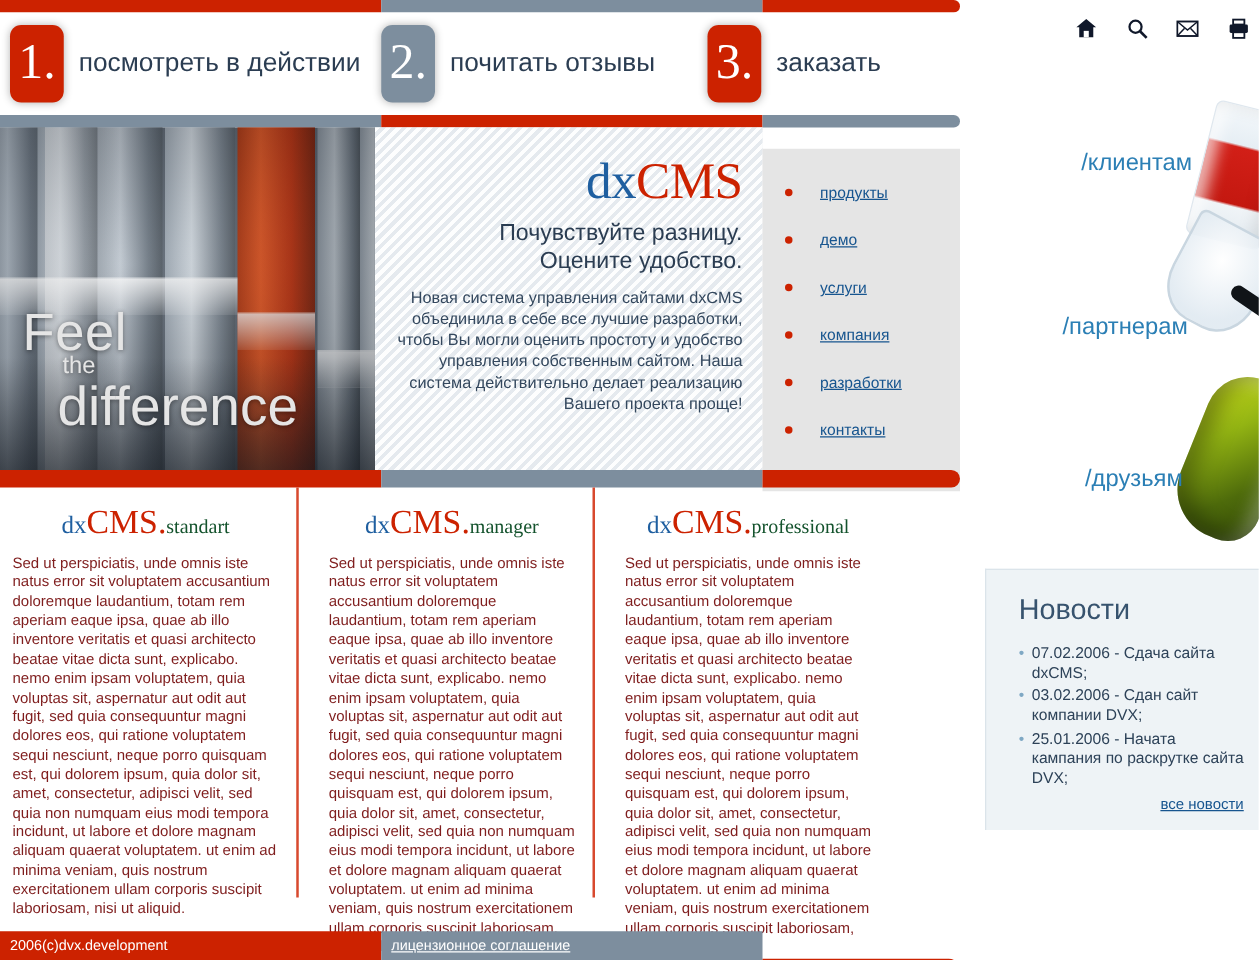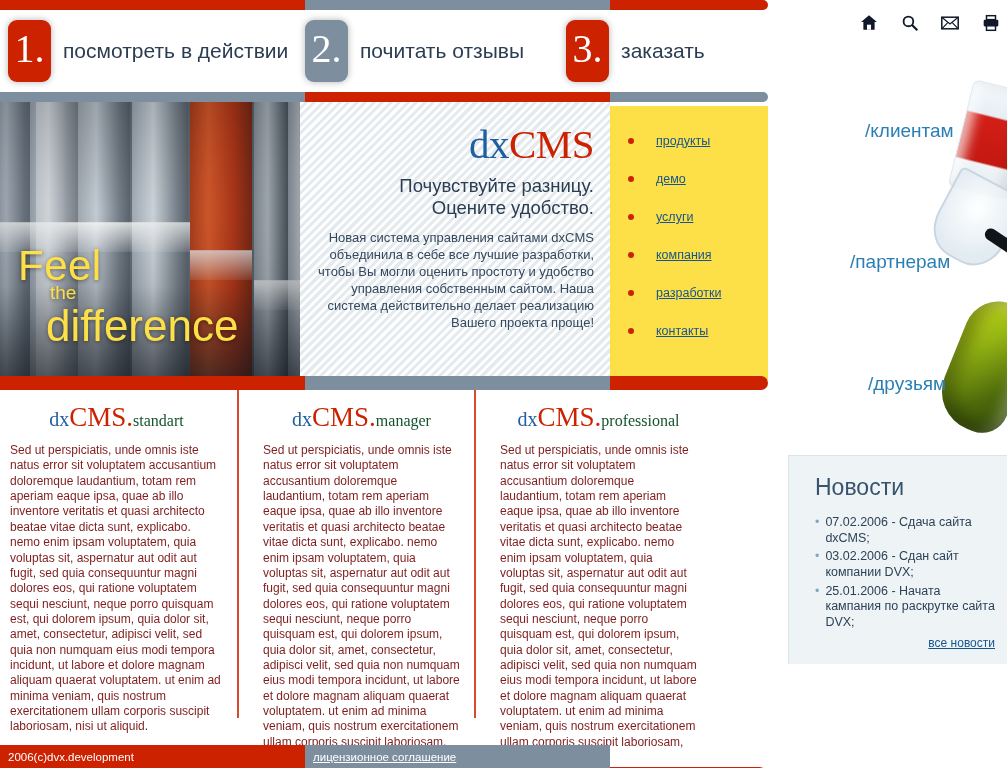--- a/index.html
+++ b/index.html
@@ -72,21 +72,21 @@
   }
   #photo .floorshade {
     position: absolute; left: 0; right: 0; bottom: 0; height: 90px;
     background: linear-gradient(180deg, rgba(20,26,34,0) 0%, rgba(20,26,34,.55) 100%);
   }
   #photo .vign {
     position: absolute; inset: 0;
     background: radial-gradient(120% 90% at 35% 40%, rgba(255,255,255,.10), rgba(10,14,20,.45) 95%);
   }
   .feel-wrap {
-    position: absolute; left: 18px; bottom: 28px; color: #fde047;
+    position: absolute; left: 18px; bottom: 28px; color: #e5e5e5;
     text-shadow: 0 1px 4px rgba(0,0,0,.45); line-height: 1;
   }
   .feel-1 { font-size: 42px; font-weight: 300; letter-spacing: .5px; }
   .feel-2 { font-size: 19px; margin-left: 32px; margin-top: -4px; }
   .feel-3 { font-size: 44px; font-weight: 300; margin-left: 28px; margin-top: 2px; }
 
   
   #promo {
     position: absolute; left: 300px; top: 0; width: 310px; height: 274px;
     background:
@@ -100,22 +100,22 @@
   .brand .cms { color: #cc2200; }
   .promo-tag {
     margin-top: 10px; font-size: 18.5px; color: #2b3d52; line-height: 1.18;
   }
   .promo-body {
     margin-top: 10px; font-size: 13px; color: #34485e; line-height: 1.32;
   }
 
   
   #navpanel {
-    position: absolute; left: 610px; top: 4px; width: 158px; height: 274px;
-    background: #fde047; padding: 16px 0 0 18px;
+    position: absolute; left: 610px; top: 17px; width: 158px; height: 274px;
+    background: #e5e5e5; padding: 16px 0 0 18px;
   }
   .nav-item { display: flex; align-items: center; height: 38px; }
   .nav-dot {
     width: 6px; height: 6px; border-radius: 50%; background: #cc2200; flex: none;
   }
   .nav-link {
     margin-left: 22px; font-size: 12.5px; color: #17558f;
     text-decoration: underline; cursor: pointer;
   }
 

